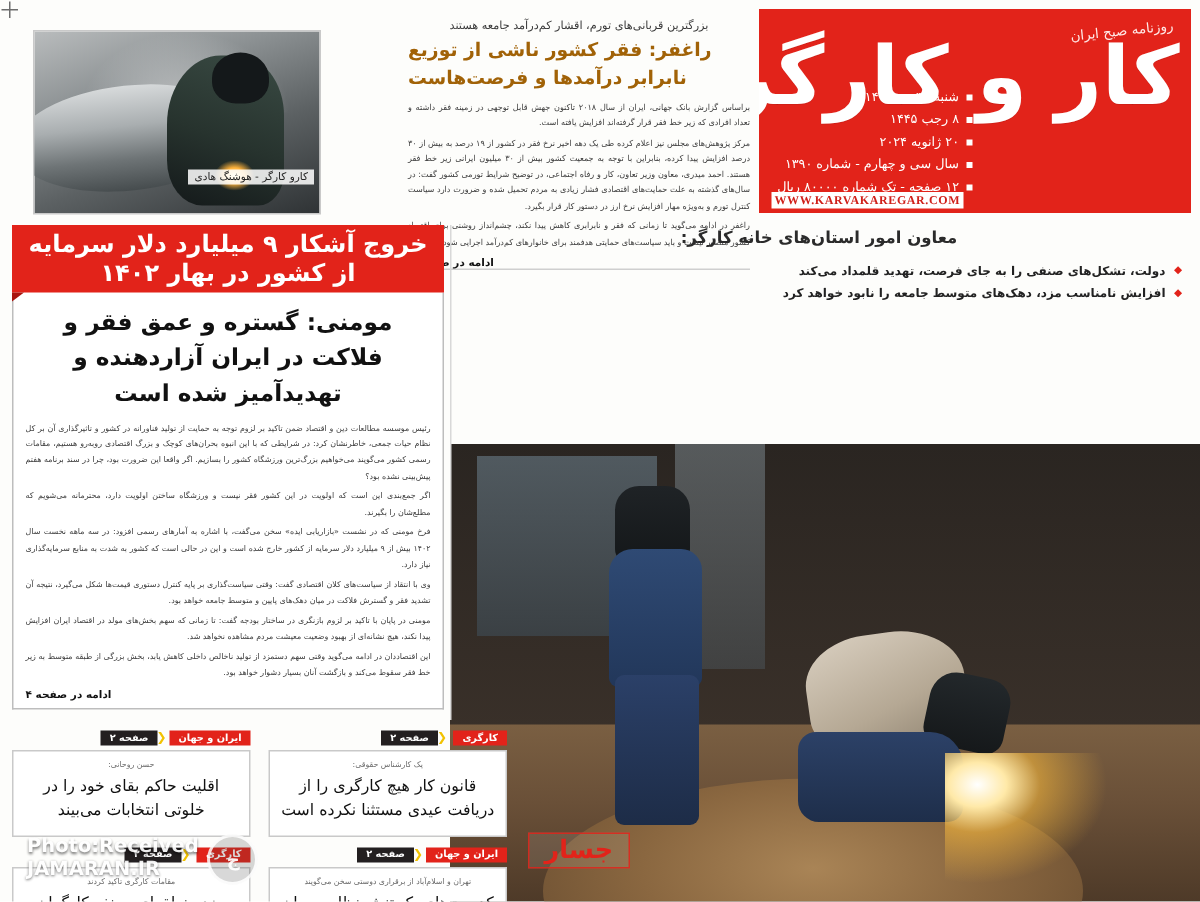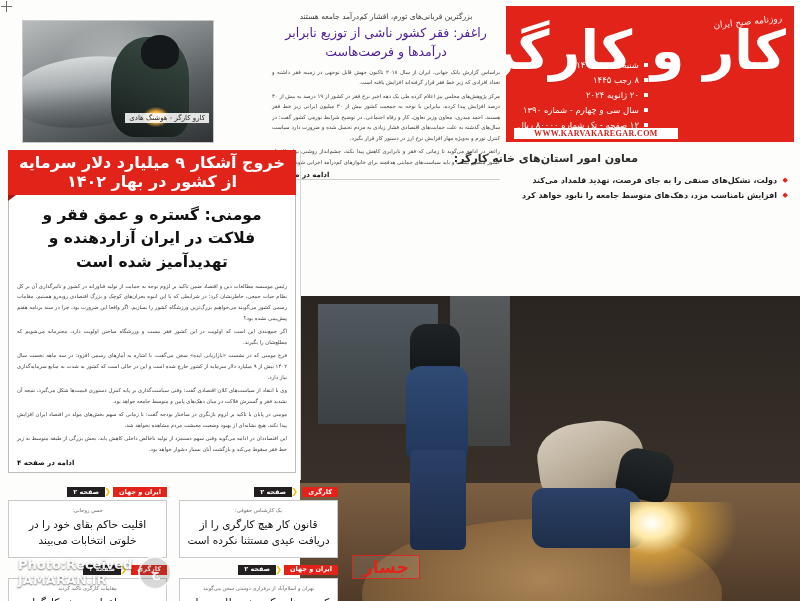--- a/index.html
+++ b/index.html
@@ -67,21 +67,21 @@
   .masthead-info li::before {
     content: ""; position: absolute; right: 0; top: 5px;
     width: 4px; height: 4px; background: #fff;
   }
   .masthead-url {
     position: absolute; left: 8px; top: 122px;
     background: #ffffff; color: #d0201a;
     font-family: "Liberation Serif", serif;
     font-size: 8px; font-weight: bold;
     letter-spacing: .4px;
-    padding: 1px 20px;
+    padding: 1px 2px;
     direction: ltr;
   }
 
   
   .photo-top {
     position: absolute; left: 22px; top: 20px;
     width: 192px; height: 123px;
     background: linear-gradient(160deg, #b9bcbd 0%, #8d9294 30%, #5c6163 62%, #2f3335 100%);
     overflow: hidden;
     border: 1px solid #c9c9c9;
@@ -132,22 +132,22 @@
   .story-top {
     position: absolute; right: 300px; top: 12px;
     width: 228px;
     text-align: justify;
   }
   .st-kicker {
     font-size: 7.5px; color: #3a3a3a;
     text-align: center; margin-bottom: 3px;
   }
   .st-title {
-    font-size: 12.5px; font-weight: normal; color: #4c1d95;
-    text-align: center; line-height: 1.5;
+    font-size: 12.5px; font-weight: bold; color: #a16207;
+    text-align: left; line-height: 1.5;
     margin-bottom: 5px; letter-spacing: -.2px;
   }
   .st-body p {
     font-size: 5.4px; line-height: 1.95; color: #3c3c3c;
     text-align: justify; margin-bottom: 3px;
   }
   .cont-note {
     font-size: 7px; font-weight: bold; color: #111;
     float: left; margin-top: 1px;
   }

